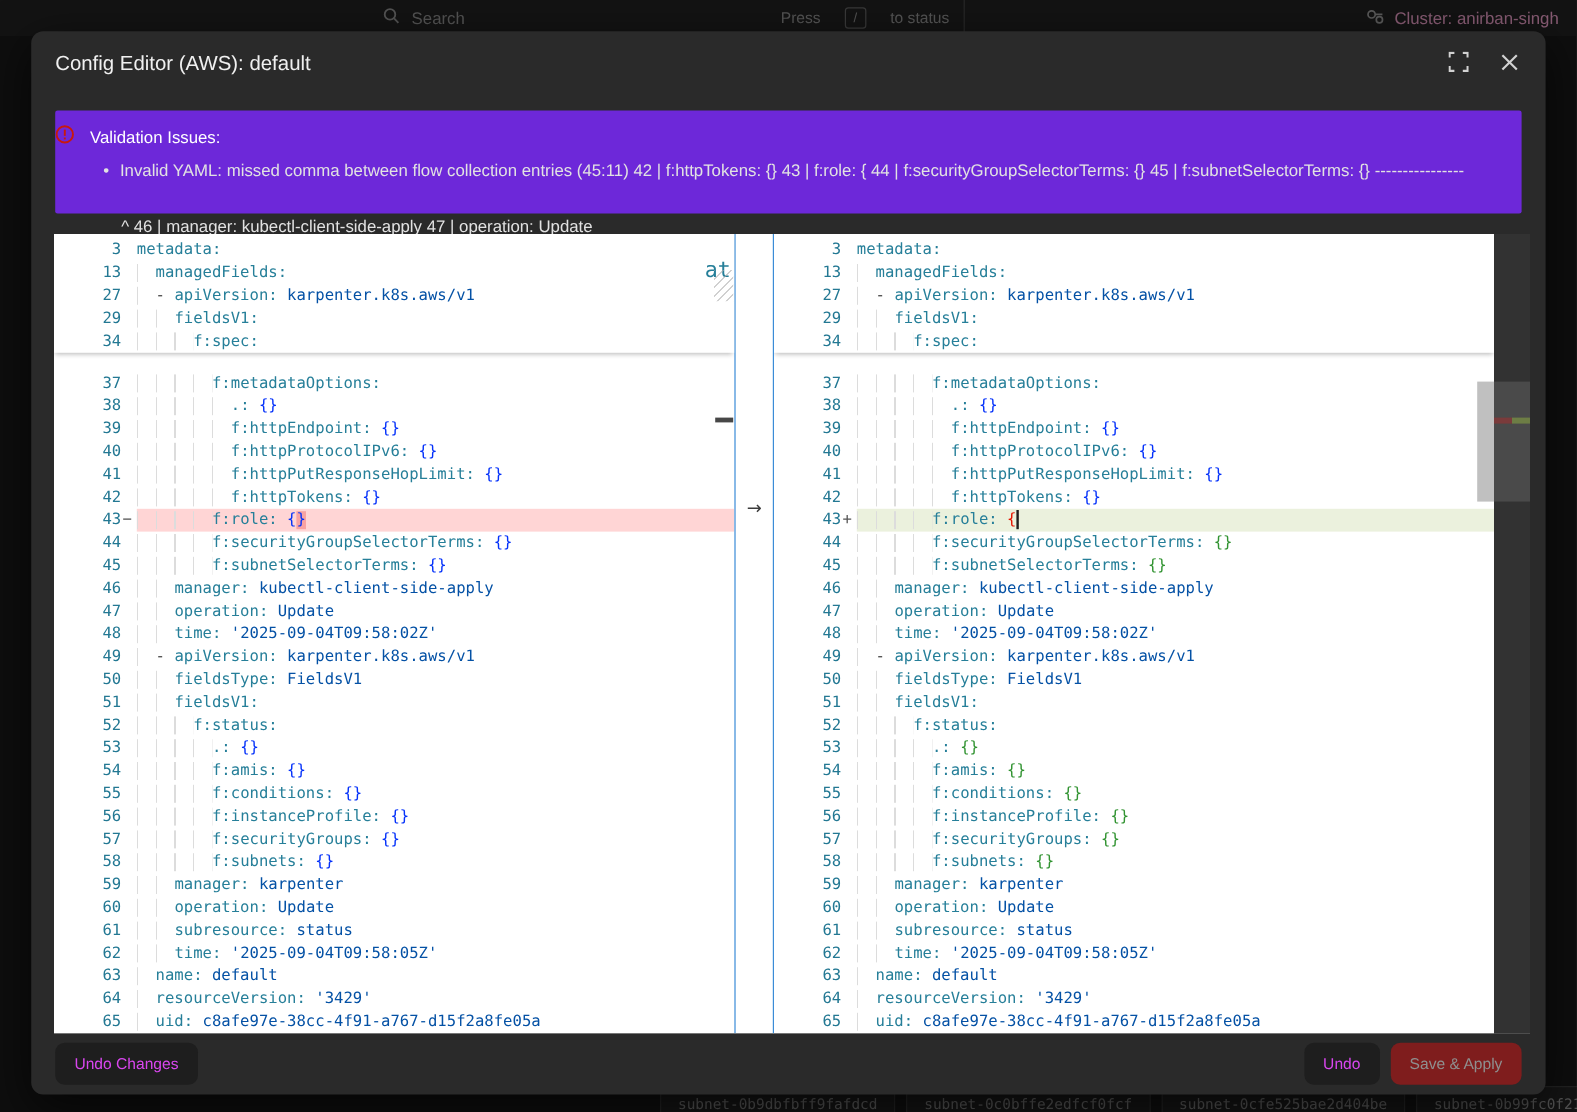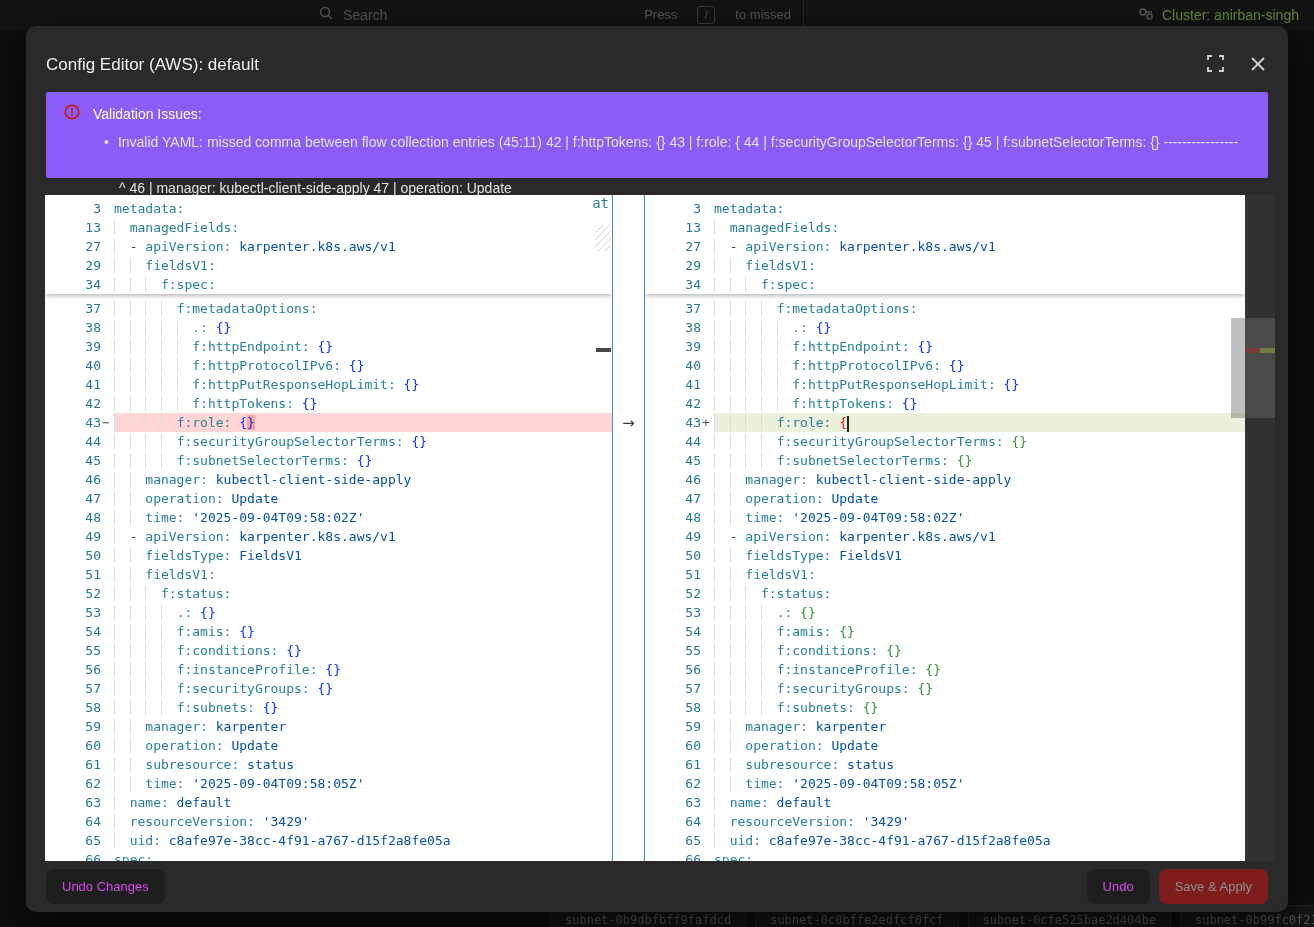--- a/index.html
+++ b/index.html
@@ -5,66 +5,66 @@
   html,body{margin:0;padding:0;background:#1a1a1a;width:1314px;height:927px;overflow:hidden;
     font-family:"Liberation Sans",sans-serif;position:relative;}
   
   .topbar{position:absolute;left:0;top:0;width:1314px;height:30px;background:#232323;}
   .search-ctl{position:absolute;left:305px;top:0;width:498px;height:29px;border-bottom:1px solid #5a5a5a;
     display:flex;align-items:center;color:#9a9a9a;font-size:14px;}
   .search-ctl .mag{margin:0 10px 0 14px;}
   .search-hint{margin-left:auto;display:flex;align-items:center;gap:20px;padding-right:12px;color:#9a9a9a;font-size:13px;}
   .kbd{border:1px solid #6a6a6a;border-radius:3px;width:16px;height:16px;display:flex;align-items:center;justify-content:center;font-size:11px;color:#9a9a9a;}
   .tb-divider{position:absolute;left:803px;top:0;width:1px;height:30px;background:#4a4a4a;}
-  .cluster{position:absolute;left:1138px;top:0;height:30px;display:flex;align-items:center;gap:8px;color:#bef264;font-size:14px;white-space:nowrap;overflow:hidden;width:176px;}
+  .cluster{position:absolute;left:1138px;top:0;height:30px;display:flex;align-items:center;gap:8px;color:#f9a8d4;font-size:14px;white-space:nowrap;overflow:hidden;width:176px;}
   .chips{position:absolute;left:550px;top:905px;display:flex;gap:9px;white-space:nowrap;}
   .chip{background:#262626;border:1px solid #3f3f3f;border-radius:7px;padding:7px 14px;
     font-family:"DejaVu Sans Mono",monospace;font-size:12px;color:#9a9a9a;}
   .overlay{position:absolute;inset:0;background:rgba(0,0,0,0.45);}
   
   .modal{position:absolute;left:26px;top:26px;width:1262px;height:886px;background:#2a2a2a;border-radius:10px;
     box-shadow:0 12px 40px rgba(0,0,0,.65);}
-  .m-header{height:54px;display:flex;align-items:center;padding:12px 20px;}
+  .m-header{height:54px;display:flex;align-items:center;padding:0 20px;}
   .m-title{color:#f0f0f0;font-size:17px;font-weight:500;}
   .m-actions{margin-left:auto;display:flex;align-items:center;gap:22px;}
   .icon-btn{background:none;border:none;padding:2px;cursor:pointer;display:flex;}
-  .banner{position:absolute;left:20px;top:66px;width:1222px;height:86px;background:#8b5cf6;border-radius:2px;
-    box-sizing:border-box;padding:12px 18px;}
+  .banner{position:absolute;left:20px;top:66px;width:1222px;height:86px;background:#6d28d9;border-radius:2px;
+    box-sizing:border-box;padding:12px 0;}
   .banner-head{display:flex;align-items:center;gap:13px;color:#ffffff;font-size:14px;}
   .banner-list{margin:9px 0 0 40px;color:#e2e2e2;font-size:14px;line-height:21px;}
   .banner-line1::before{content:"•";margin-right:9px;color:#e2e2e2;}
   .banner-line2{padding-left:15px;margin-top:25px;}
   
   .editor{position:absolute;left:19px;top:169px;width:1230px;height:666px;display:flex;background:#ffffff;}
   .pane{position:relative;height:666px;overflow:hidden;background:#fff;}
   .pane-left{width:567px;}
   .pane-right{width:600px;}
   .sticky{position:relative;padding-top:4px;height:95px;background:#fff;z-index:3;
     box-shadow:0 3px 4px -1px rgba(0,0,0,.28);}
-  .pane-body{padding-top:5px;height:562px;overflow:hidden;}
+  .pane-body{padding-top:16px;height:562px;overflow:hidden;}
   .crow{display:flex;height:19px;line-height:19px;font-family:"DejaVu Sans Mono",monospace;font-size:13px;}
   .crow .ln{width:56px;text-align:right;color:#237893;flex:none;}
   .crow .sg{width:12px;color:#555;flex:none;padding-left:1px;}
   .crow .code{flex:1;white-space:pre;color:#333;}
   .crow.del .code{background:#ffd5d5;}
   .crow.add .code{background:#ebf1dd;}
   .tk-k{color:#267f99;}
   .tk-v{color:#0451a5;}
   .tk-b{color:#0431fa;}
   .tk-g{color:#319331;}
   .tk-e{color:#e51400;}
   .tk-d{color:#444;}
   .tk-w{background:repeating-linear-gradient(to right,#dcdcdc 0 1px,transparent 1px 2ch);}
   .tk-bD{color:#0431fa;background:#f8a2a2;}
   .tk-c{display:inline-block;width:2px;height:16px;background:#1f1f1f;vertical-align:middle;}
   .sash{width:33px;height:666px;background:#ffffff;border-left:1px solid #3b8cd7;border-right:1px solid #3b8cd7;
     box-sizing:border-box;position:relative;flex:none;}
   .rev-arrow{position:absolute;left:0;top:218px;width:100%;height:19px;display:flex;align-items:center;justify-content:center;
     color:#3c3c3c;font-size:15px;cursor:pointer;font-family:"DejaVu Sans",sans-serif;}
-  .clip-text{position:absolute;right:3px;top:0;color:#267f99;font-family:"DejaVu Sans Mono",monospace;font-size:14px;z-index:4;text-align:center;}
+  .clip-text{position:absolute;right:3px;top:20px;color:#267f99;font-family:"DejaVu Sans Mono",monospace;font-size:18px;z-index:4;text-align:center;}
   .hatch{position:absolute;right:1px;top:30px;width:16px;height:26px;z-index:4;opacity:.55;
     background:repeating-linear-gradient(135deg,#aaa 0 1px,transparent 1px 5px);}
   .pane-dash{position:absolute;right:1px;top:153px;width:15px;height:4px;background:#474747;z-index:4;}
   .vslider{position:absolute;right:0;top:123px;width:14px;height:100px;background:rgba(105,105,105,.42);z-index:5;}
   .ruler{width:30px;height:666px;background:#323232;position:relative;flex:none;}
   .ruler-slider{position:absolute;left:0;top:123px;width:30px;height:100px;background:#4a4a4a;}
   .mark-del{position:absolute;left:0;top:153px;width:15px;height:5px;background:#7a3b3b;}
   .mark-add{position:absolute;left:15px;top:153px;width:15px;height:5px;background:#6d7d45;}
   
   .m-footer{position:absolute;left:0;bottom:0;width:100%;height:52px;display:flex;align-items:center;
@@ -82,21 +82,21 @@
     <span class="mag">
       <svg width="14" height="14" viewBox="0 0 14 14">
           <circle cx="6" cy="6" r="4.4" fill="none" stroke="#9a9a9a" stroke-width="1.5"></circle>
           <line x1="9.4" y1="9.4" x2="13" y2="13" stroke="#9a9a9a" stroke-width="1.5"></line>
         </svg>
     </span>
     <span>Search</span>
     <span class="search-hint">
       <span>Press</span>
       <span class="kbd">/</span>
-      <span>to missed</span>
+      <span>to status</span>
     </span>
   </div>
   <div class="tb-divider"></div>
   <div class="cluster">
     <span>
       <svg width="16" height="14" viewBox="0 0 16 14">
           <circle cx="5" cy="5" r="3" fill="none" stroke="#a5a5a5" stroke-width="1.4"></circle>
           <circle cx="11.5" cy="9.5" r="2.6" fill="none" stroke="#a5a5a5" stroke-width="1.4"></circle>
           <line x1="8" y1="5" x2="14" y2="5" stroke="#a5a5a5" stroke-width="1.4"></line>
         </svg>

